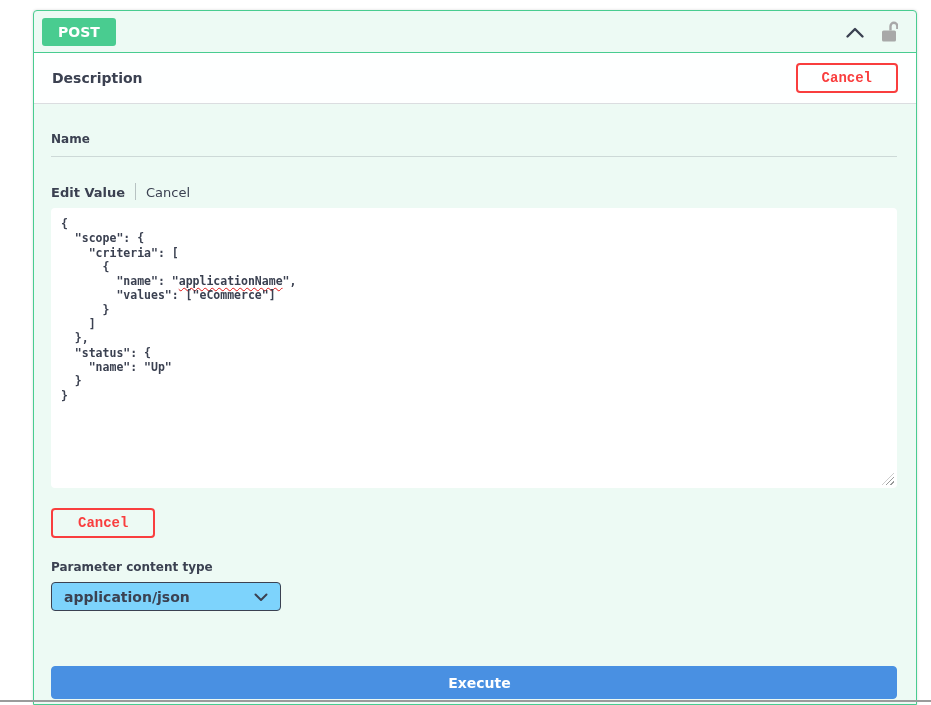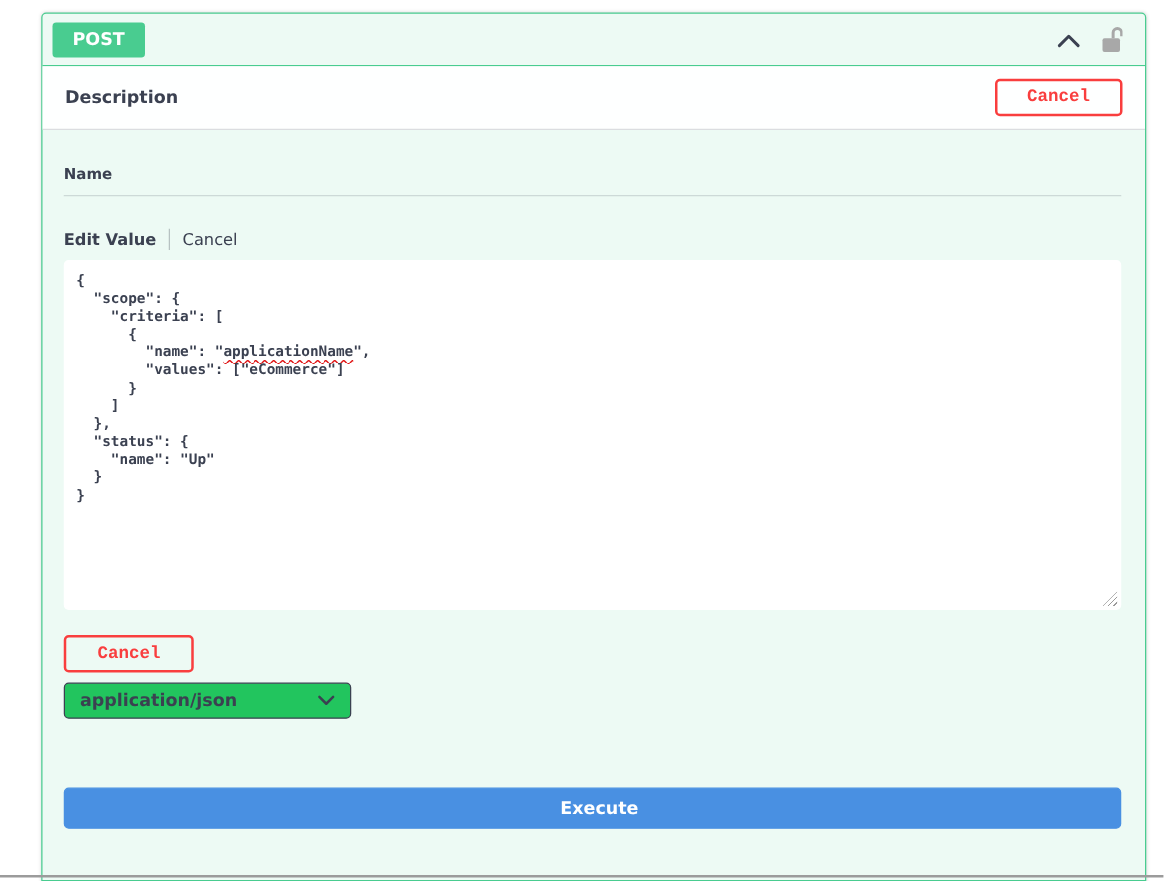--- a/index.html
+++ b/index.html
@@ -96,21 +96,21 @@
   .resize-handle{
     position:absolute;right:3px;bottom:3px;width:12px;height:12px;
     background:repeating-linear-gradient(-45deg,transparent 0 2px,#9a9a9a 2px 3px);
     clip-path:polygon(100% 0,100% 100%,0 100%);cursor:nwse-resize;
   }
 
   .btn-cancel.small{margin-top:20px;padding:5px 25px;background:var(--panel-bg);}
 
   .ct-label{font-size:12px;font-weight:bold;color:var(--text);margin-top:22px;}
   .select{
-    margin-top:8px;width:230px;height:29px;background:#22c55e;
+    margin-top:8px;width:230px;height:29px;background:#7dd3fc;
     border:1px solid var(--text);border-radius:4px;display:flex;
     align-items:center;justify-content:space-between;padding:0 12px;
     font-size:14px;font-weight:bold;color:var(--text);cursor:pointer;
   }
 
   .execute-wrap{margin-top:55px;}
   .btn-execute{
     width:100%;height:33px;background:var(--blue);border:1px solid var(--blue);
     border-radius:4px;color:#fff;font-weight:bold;font-size:14px;
     cursor:pointer;font-family:inherit;padding-left:11px;
@@ -175,20 +175,21 @@
   },
   "status": {
     "name": "Up"
   }
 }</pre>
             <div class="resize-handle"></div>
           </div>
 
           <button class="btn-cancel small">Cancel</button>
 
+          <div class="ct-label">Parameter content type</div>
           <div class="select">
             <span>application/json</span>
             <span>
               <svg width="14" height="9" viewBox="0 0 14 9">
                   <polyline points="1.5,1.5 7,7 12.5,1.5" fill="none" stroke="#3b4151" stroke-width="2" stroke-linecap="round" stroke-linejoin="round"></polyline>
                 </svg>
             </span>
           </div>
         </div>
       </div>

